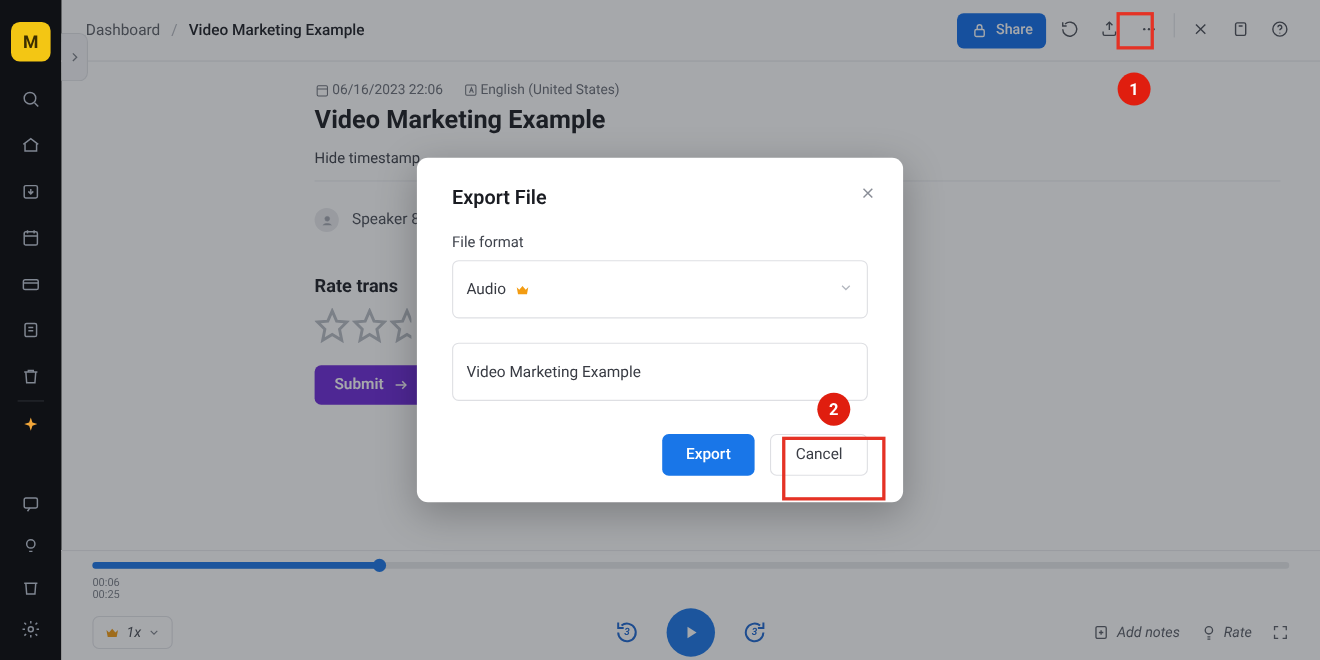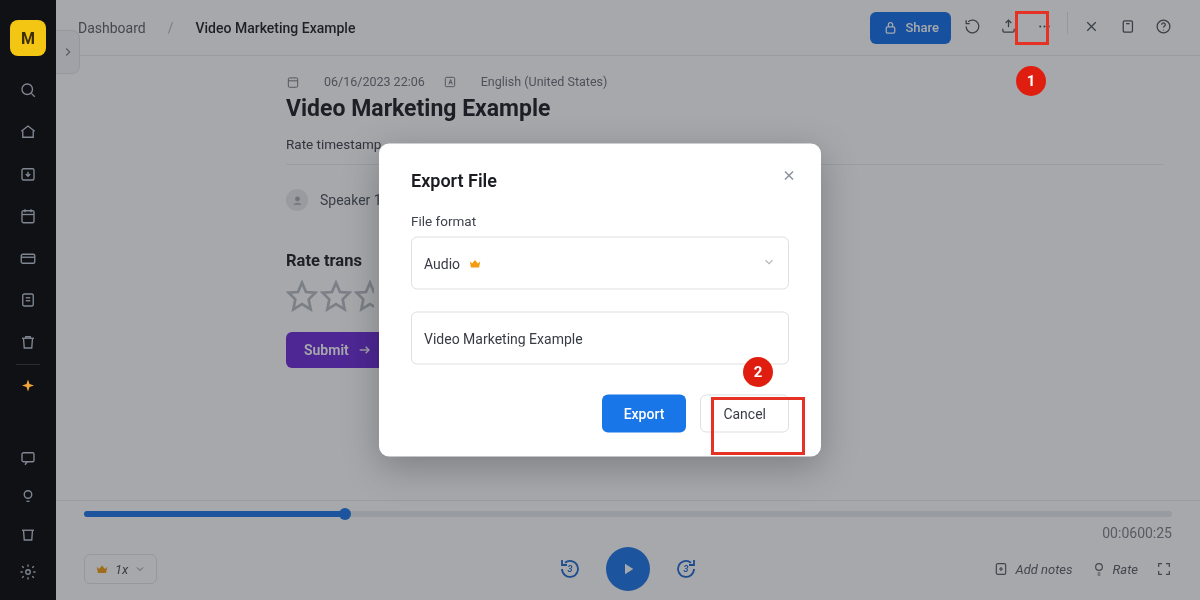--- a/index.html
+++ b/index.html
@@ -18,52 +18,52 @@
 
   
   .collapse { position: absolute; left: 56px; top: 30px; width: 24px; height: 44px; background: #f5f6f8; border: 1px solid #e2e3e7; border-left: none; border-radius: 0 8px 8px 0; display: flex; align-items: center; justify-content: center; color: #7a7e87; z-index: 3; }
   .collapse svg { width: 14px; height: 14px; stroke: currentColor; fill: none; stroke-width: 2; }
 
   
   .main { flex: 1; position: relative; display: flex; flex-direction: column; }
 
   
   .topbar { height: 56px; border-bottom: 1px solid #e8e9ec; display: flex; align-items: center; padding: 0 22px; gap: 12px; }
-  .crumbs { display: flex; align-items: center; gap: 22px; font-size: 14px; color: #5c5f66; }
+  .crumbs { display: flex; align-items: center; gap: 10px; font-size: 14px; color: #5c5f66; }
   .crumb-link { color: #5c5f66; cursor: pointer; }
   .crumb-sep { color: #b6b9c0; }
   .crumb-current { color: #1b1d23; font-weight: 500; }
   .topbar-right { margin-left: auto; display: flex; gap: 6px; }
   .share-btn { background: #0f6dea; color: #fff; border-radius: 6px; height: 32px; padding: 0 12px; display: flex; align-items: center; gap: 6px; font-size: 13px; font-weight: 500; cursor: pointer; }
   .icon-btn { width: 30px; height: 30px; border-radius: 6px; display: flex; align-items: center; justify-content: center; color: #4b4f58; cursor: pointer; }
   .icon-btn svg, .share-btn svg { width: 17px; height: 17px; stroke: currentColor; fill: none; stroke-width: 1.8; }
   .icon-sep { width: 1px; height: 22px; background: #e2e3e7; margin: 0 2px; }
 
   
   .page-body { flex: 1; overflow: hidden; position: relative; padding: 18px 36px 110px 230px; }
   .meta-row { display: flex; align-items: center; gap: 18px; font-size: 12.5px; color: #6b6f78; margin-bottom: 6px; }
   .meta-row svg { width: 14px; height: 14px; stroke: currentColor; fill: none; stroke-width: 1.6; }
-  .meta-chip { display: flex; align-items: center; gap: 24px; }
+  .meta-chip { display: flex; align-items: center; gap: 2px; }
   .page-title { font-size: 23px; font-weight: 700; color: #191b20; margin-bottom: 14px; }
   .toolbar-row { display: flex; align-items: center; gap: 18px; font-size: 13.5px; color: #3d4049; border-bottom: 1px solid #eceef1; padding-bottom: 12px; margin-bottom: 24px; }
   .speaker-row { display: flex; align-items: center; gap: 12px; font-size: 14px; color: #4b4f58; margin-bottom: 40px; }
   .speaker-avatar { width: 22px; height: 22px; border-radius: 50%; background: #e9eaed; color: #a2a6af; display: flex; align-items: center; justify-content: center; }
   .speaker-avatar svg { width: 13px; height: 13px; stroke: currentColor; fill: currentColor; }
   .rate-title { font-size: 16.5px; font-weight: 700; color: #1b1d23; margin-bottom: 10px; }
   .stars { display: flex; gap: 2px; margin-bottom: 20px; }
   .star { width: 32px; height: 32px; color: #b8bcc4; }
   .star svg { width: 100%; height: 100%; stroke: currentColor; fill: none; stroke-width: 2; }
   .submit-btn { background: #6d28d9; color: #fff; height: 36px; padding: 0 18px; border-radius: 6px; font-size: 14px; font-weight: 600; display: inline-flex; align-items: center; gap: 8px; cursor: pointer; }
 
   
   .player { position: absolute; left: 56px; right: 0; bottom: 0; height: 100px; border-top: 1px solid #ebecef; background: #fff; padding: 10px 28px 0; display: flex; flex-direction: column; }
   .track { position: relative; height: 6px; background: #e8e9ec; border-radius: 3px; margin-bottom: 8px; }
   .track-fill { position: absolute; left: 0; top: 0; height: 100%; background: #1976e8; border-radius: 3px; }
   .track-thumb { position: absolute; top: 50%; width: 12px; height: 12px; border-radius: 50%; background: #1976e8; transform: translate(-50%, -50%); }
-  .time-row { display: flex; justify-content: flex-end; font-size: 14px; color: #7c8089; margin-bottom: 6px; }
+  .time-row { display: flex; justify-content: flex-end; font-size: 10px; color: #7c8089; margin-bottom: 6px; flex-direction: column; }
   .controls-row { display: flex; align-items: center; position: relative; height: 44px; font-style: italic; }
   .speed-chip { border: 1px solid #e3e4e8; border-radius: 6px; height: 30px; padding: 0 10px; display: flex; align-items: center; gap: 6px; font-size: 13px; color: #4a4d55; cursor: pointer; }
   .crown { width: 14px; height: 14px; }
   .crown path { fill: #f39c12; }
   .center-controls { position: absolute; left: 50%; transform: translateX(-50%); display: flex; align-items: center; gap: 22px; }
   .skip-btn { width: 28px; height: 28px; color: #1b66d1; display: flex; align-items: center; justify-content: center; position: relative; cursor: pointer; }
   .skip-btn svg { width: 24px; height: 24px; stroke: currentColor; fill: none; stroke-width: 1.8; }
   .skip-num { position: absolute; font-size: 9px; color: #1b66d1; font-weight: 600; }
   .play-btn { width: 44px; height: 44px; border-radius: 50%; background: #1976e8; color: #fff; display: flex; align-items: center; justify-content: center; cursor: pointer; }
   .play-btn svg { width: 18px; height: 18px; fill: #fff; }
@@ -256,30 +256,30 @@
         <div class="meta-chip">
           <svg viewBox="0 0 24 24">
               <rect x="4" y="4" width="16" height="16" rx="2"></rect>
               <path d="M10 16l3-8 3 8M11 13h4"></path>
             </svg>
           <span>English (United States)</span>
         </div>
       </div>
       <div class="page-title">Video Marketing Example</div>
       <div class="toolbar-row">
-        <span>Rate timestamp</span>
+        <span>Hide timestamp</span>
       </div>
       <div class="speaker-row">
         <div class="speaker-avatar">
             <svg viewBox="0 0 24 24">
               <circle cx="12" cy="9" r="4"></circle>
               <path d="M5 20c1-4 13-4 14 0"></path>
             </svg>
           </div>
-        <span>Speaker 1</span>
+        <span>Speaker 8</span>
       </div>
       <div class="rate-title">Rate trans</div>
       <div class="stars">
         <div class="star"><svg viewBox="0 0 24 24">
               <polygon points="12 2 15 9 22 9.5 17 14.5 18.5 22 12 18 5.5 22 7 14.5 2 9.5 9 9"></polygon>
             </svg></div>
         <div class="star"><svg viewBox="0 0 24 24">
               <polygon points="12 2 15 9 22 9.5 17 14.5 18.5 22 12 18 5.5 22 7 14.5 2 9.5 9 9"></polygon>
             </svg></div>
         <div class="star" style="width:20px;overflow:hidden"><svg viewBox="0 0 24 24" style="width:32px">

